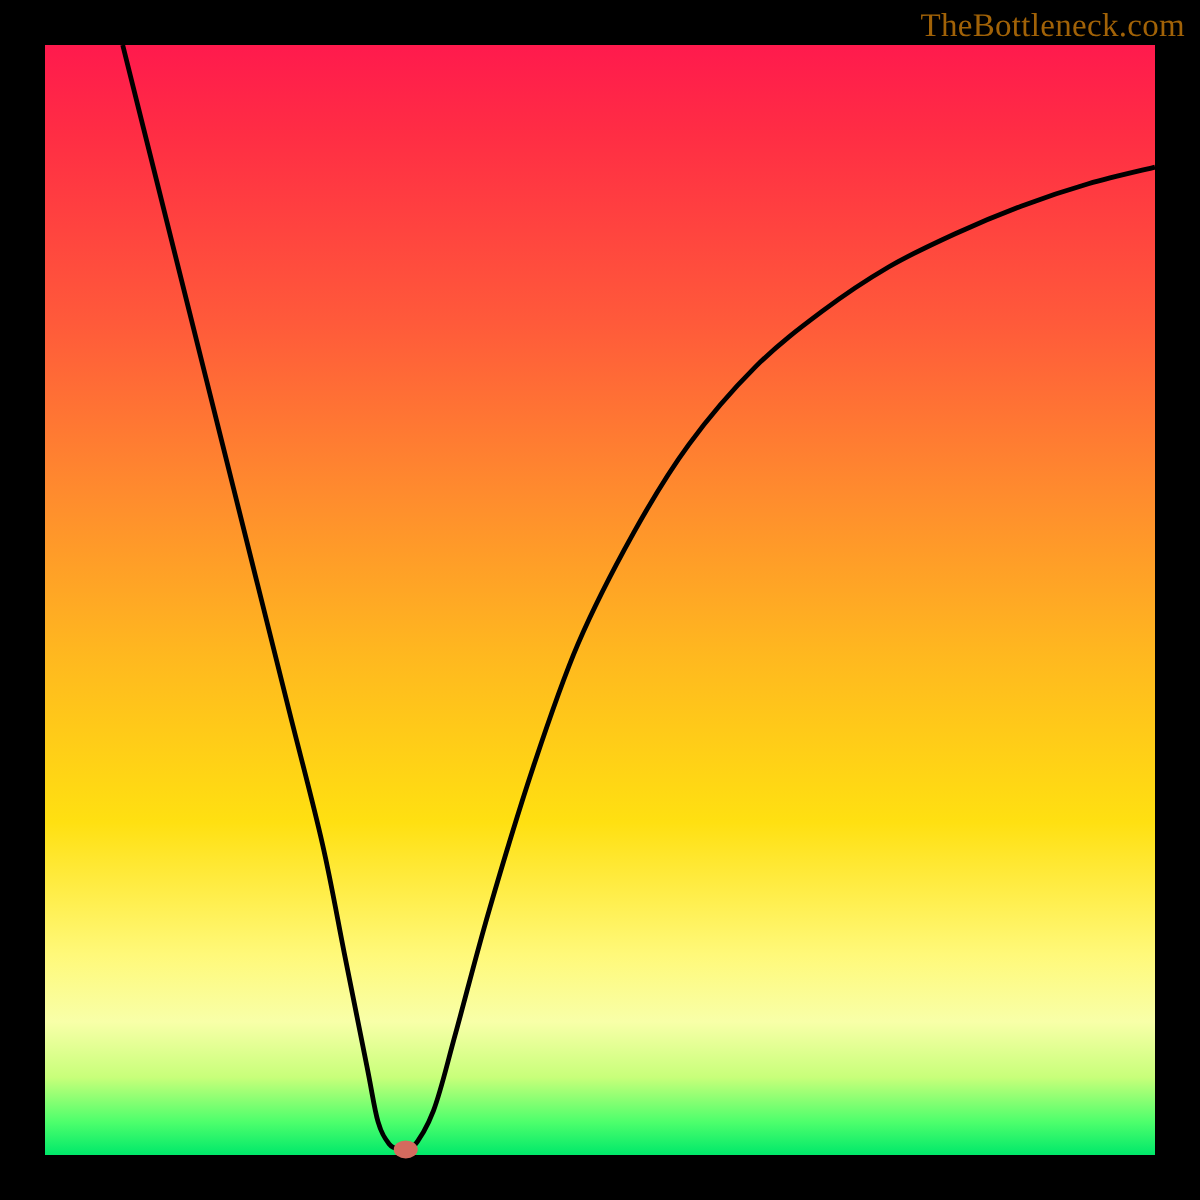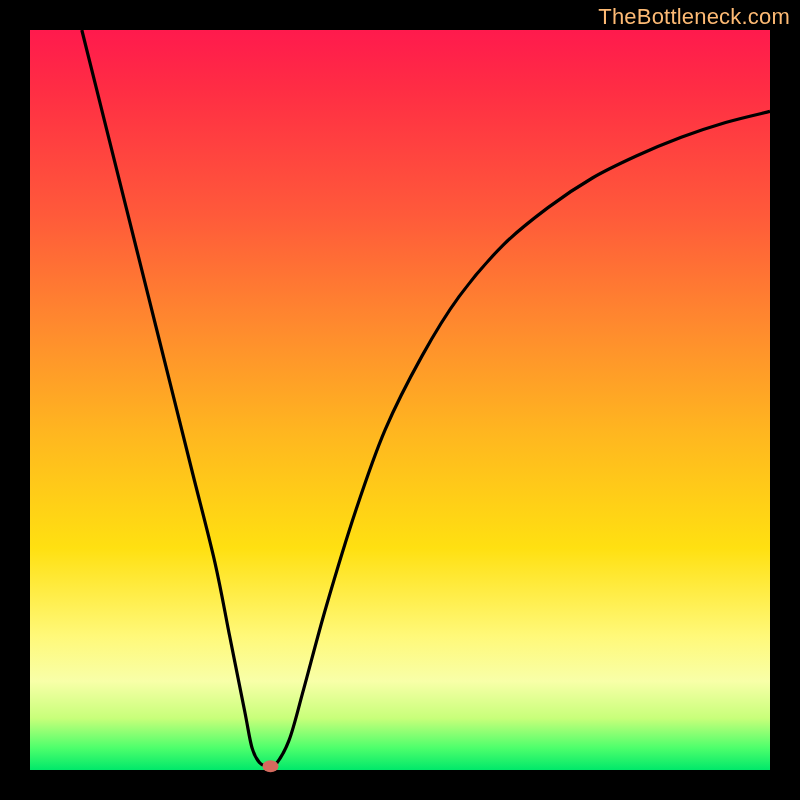--- a/index.html
+++ b/index.html
@@ -38,25 +38,26 @@
       #f8ffa8 88%,
       #c8ff7a 93%,
       #4eff6c 97%,
       #00e86a 100%
     );
   }
   .watermark {
     position: absolute;
     top: 4px;
     right: 10px;
-    color: #fdba74;
+    color: #a16207;
     font-size: 22px;
     font-weight: 400;
     letter-spacing: 0.2px;
     user-select: none;
+    font-family: Liberation Serif, serif;
   }
   svg.curve {
     position: absolute;
     top: 0;
     left: 0;
     width: 740px;
     height: 740px;
     overflow: visible;
   }
 </style>

